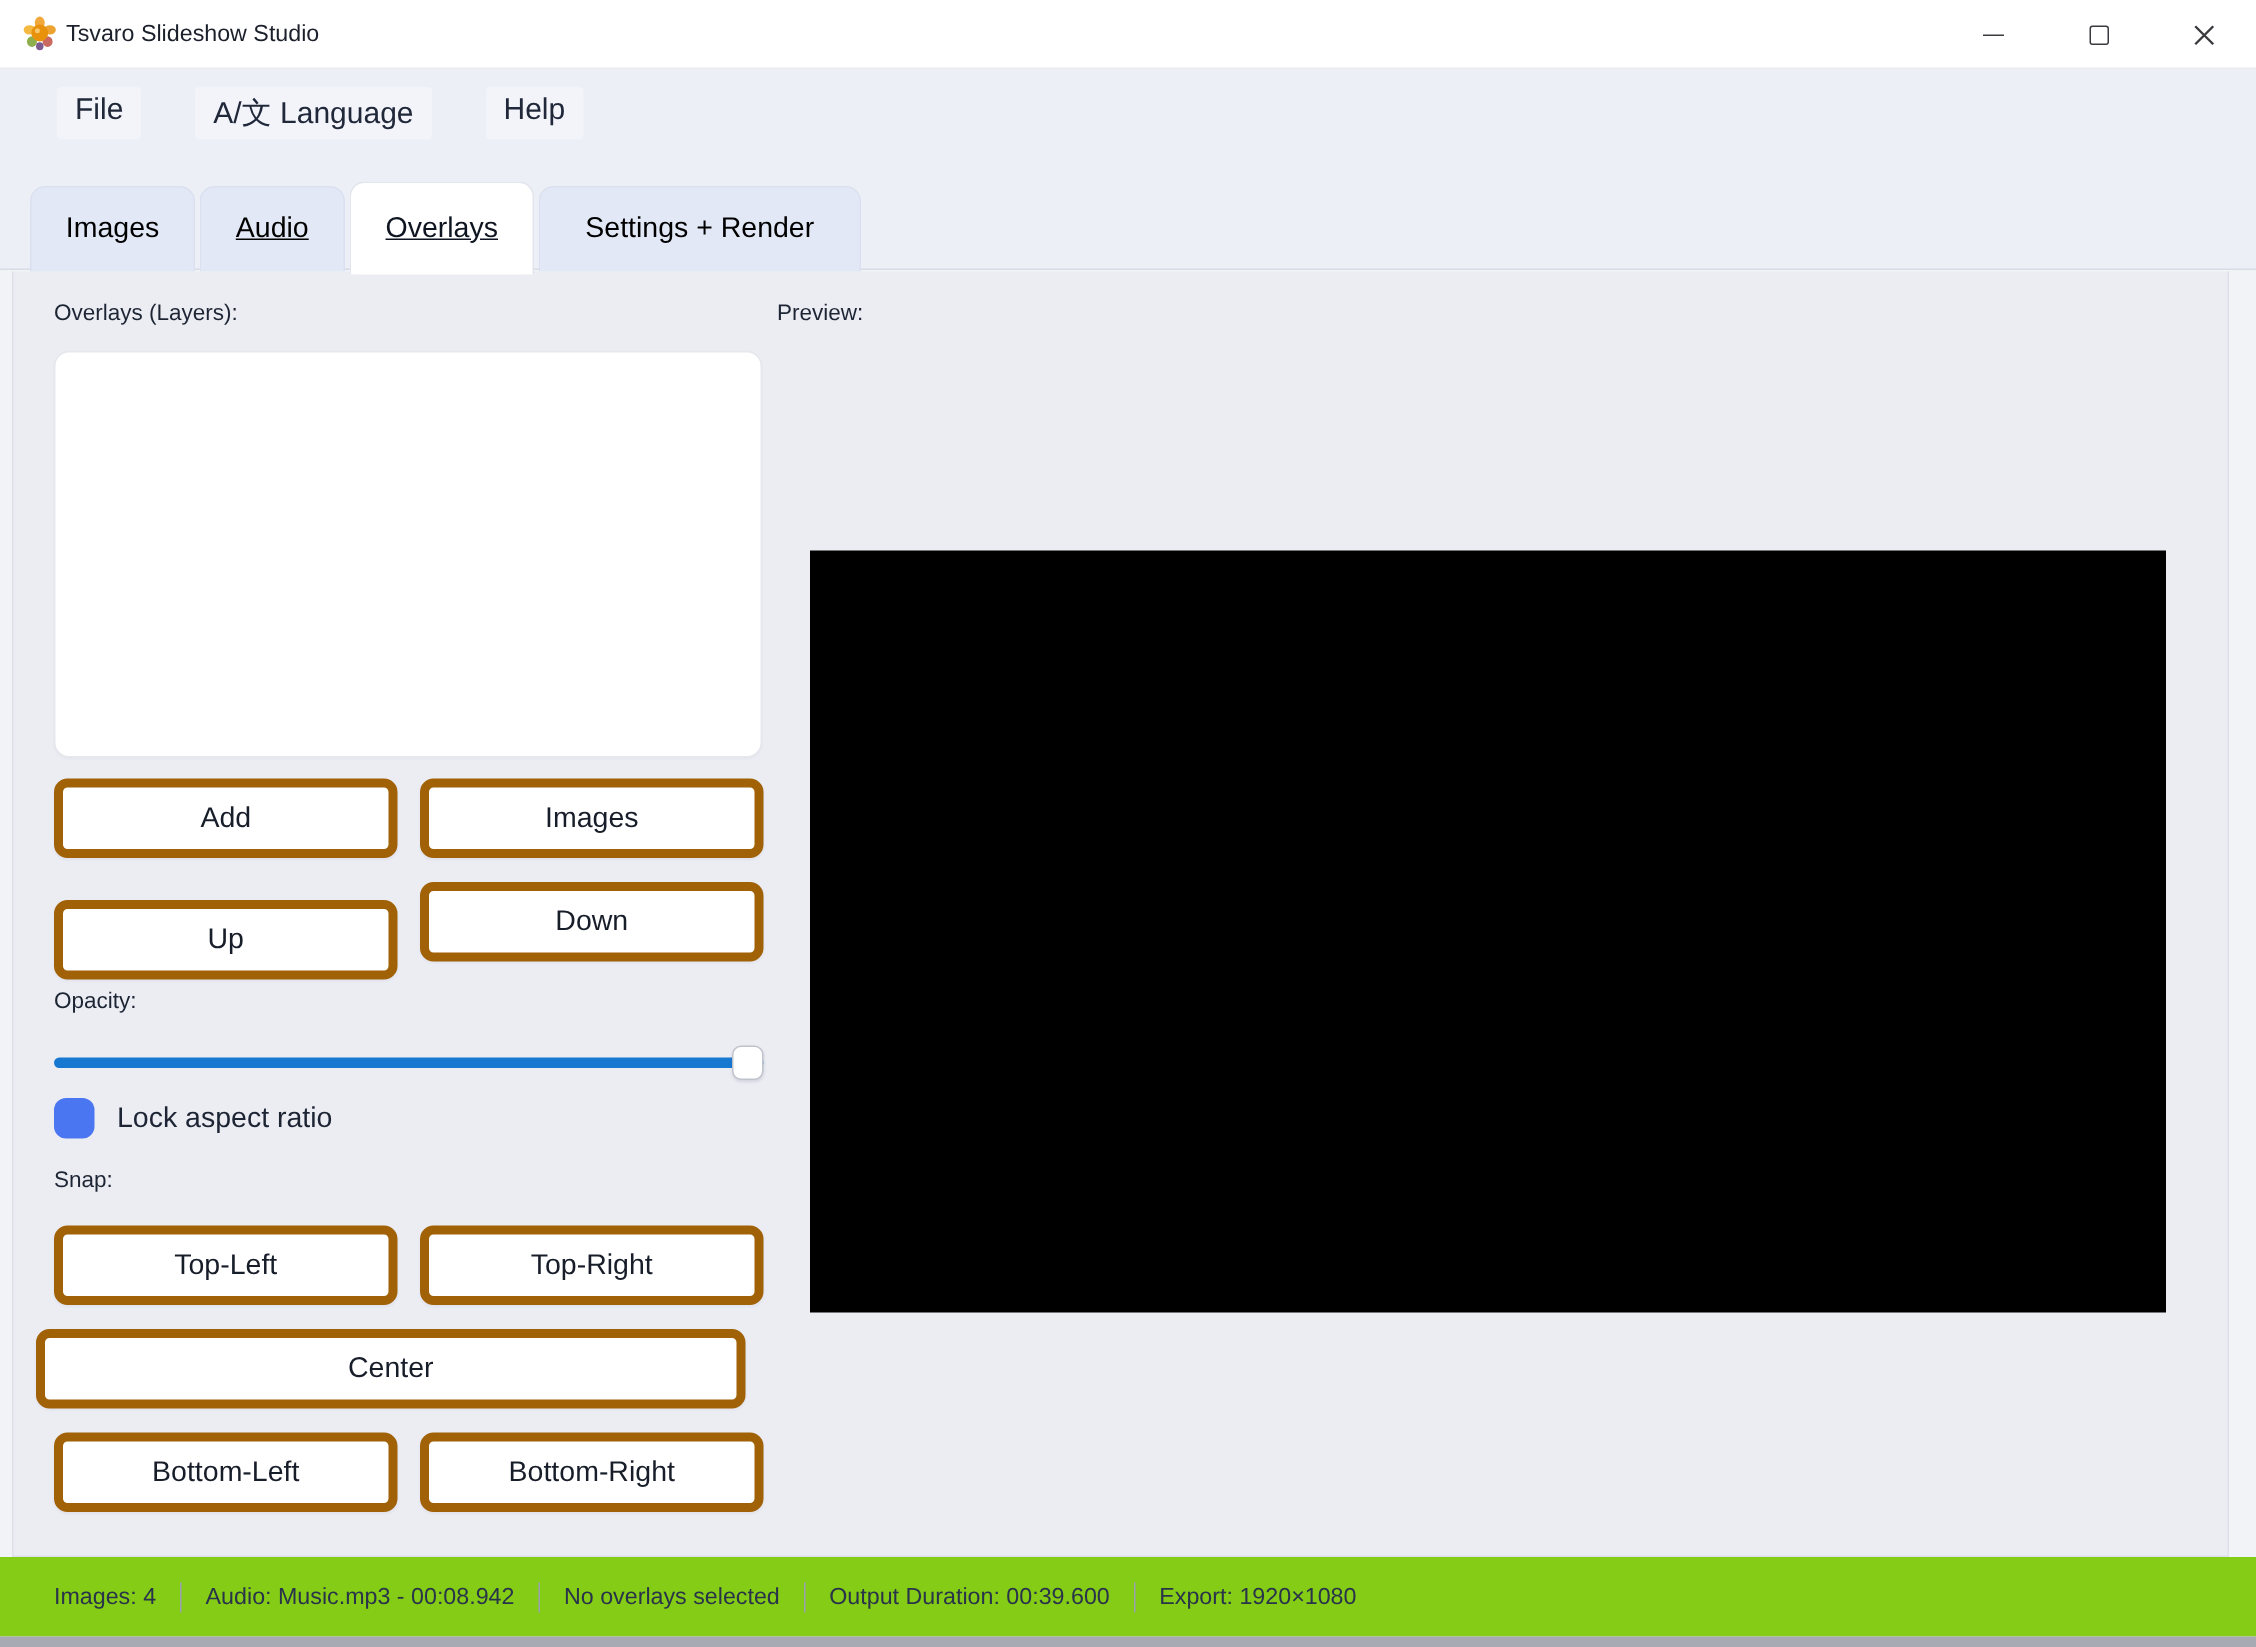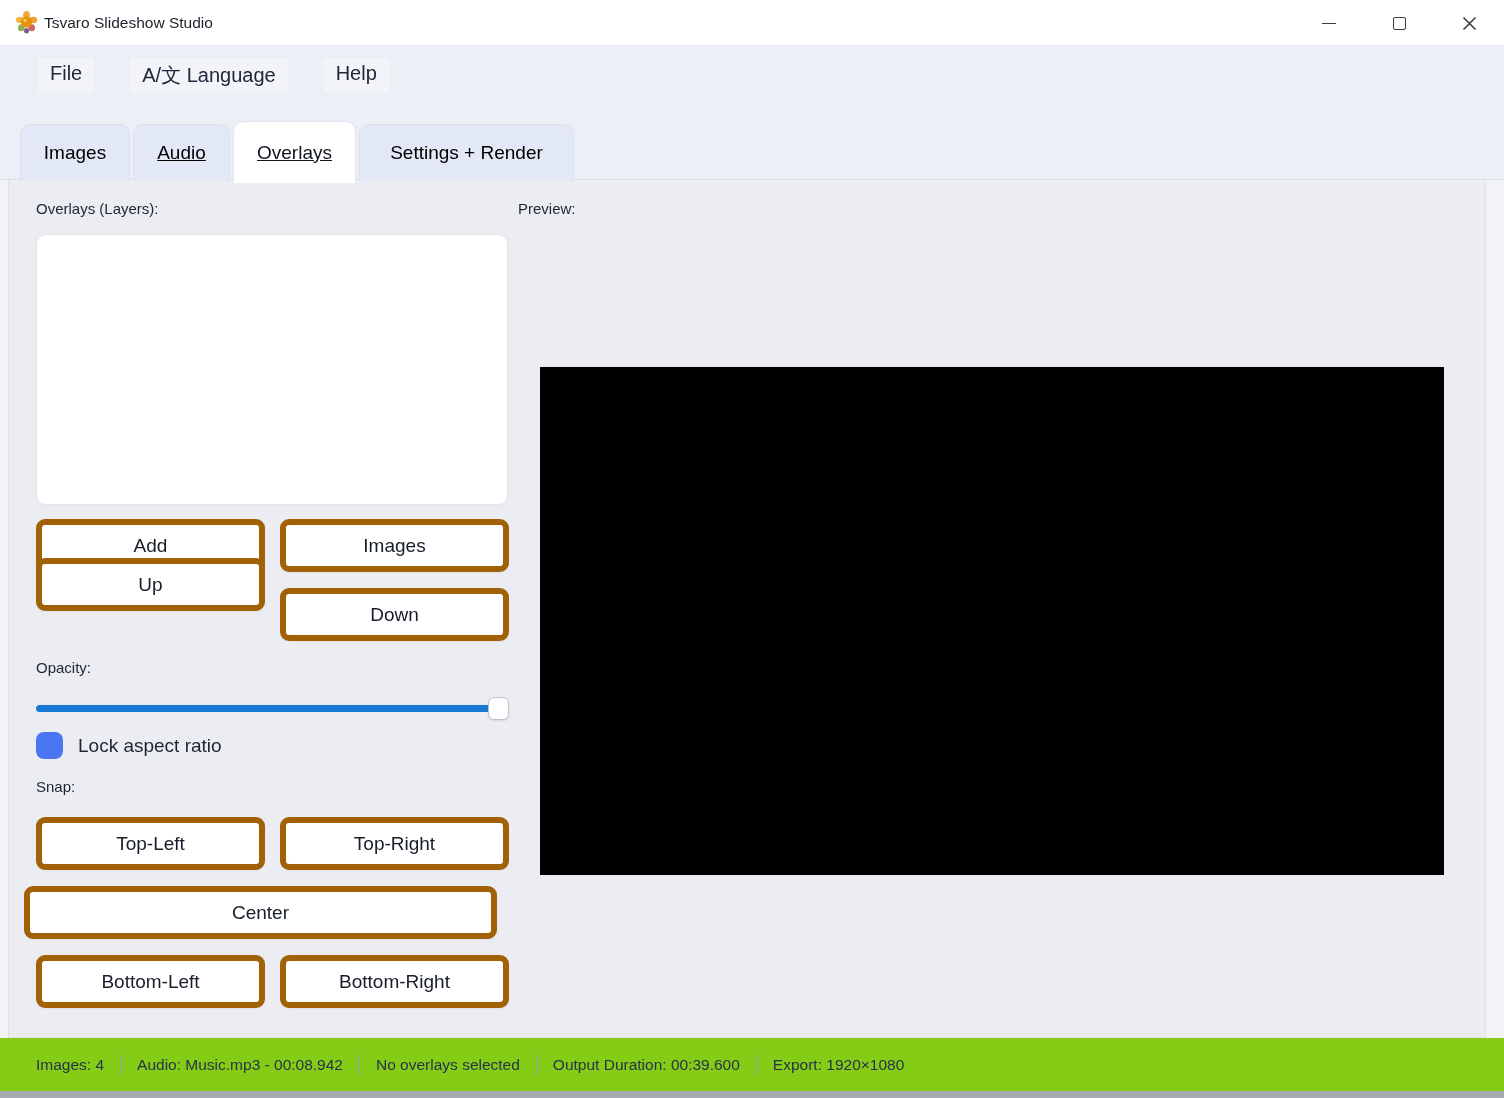--- a/index.html
+++ b/index.html
@@ -68,21 +68,21 @@
   }
 
   .btn {
     position:absolute; display:flex; align-items:center; justify-content:center;
     background:#ffffff; border:6px solid #a16207; border-radius:9px;
     font-size:19px; color:#171d29; box-shadow:0 1px 2px rgba(30,40,70,0.05);
     cursor:default;
   }
   .btn-add          { left:36px;  top:519px; width:229px; height:53px; }
   .btn-remove       { left:280px; top:519px; width:229px; height:53px; }
-  .btn-up           { left:36px;  top:558px; width:229px; height:53px; }
+  .btn-up           { left:36px;  top:600px; width:229px; height:53px; }
   .btn-down         { left:280px; top:588px; width:229px; height:53px; }
   .btn-top-left     { left:36px;  top:817px; width:229px; height:53px; }
   .btn-top-right    { left:280px; top:817px; width:229px; height:53px; }
   .btn-center       { left:24px;  top:886px; width:473px; height:53px; }
   .btn-bottom-left  { left:36px;  top:955px; width:229px; height:53px; }
   .btn-bottom-right { left:280px; top:955px; width:229px; height:53px; }
 
   .opacity-slider { position:absolute; left:36px; top:696px; width:473px; height:25px; }
   .slider-track {
     position:absolute; left:0; right:0; top:9px; height:7px;

